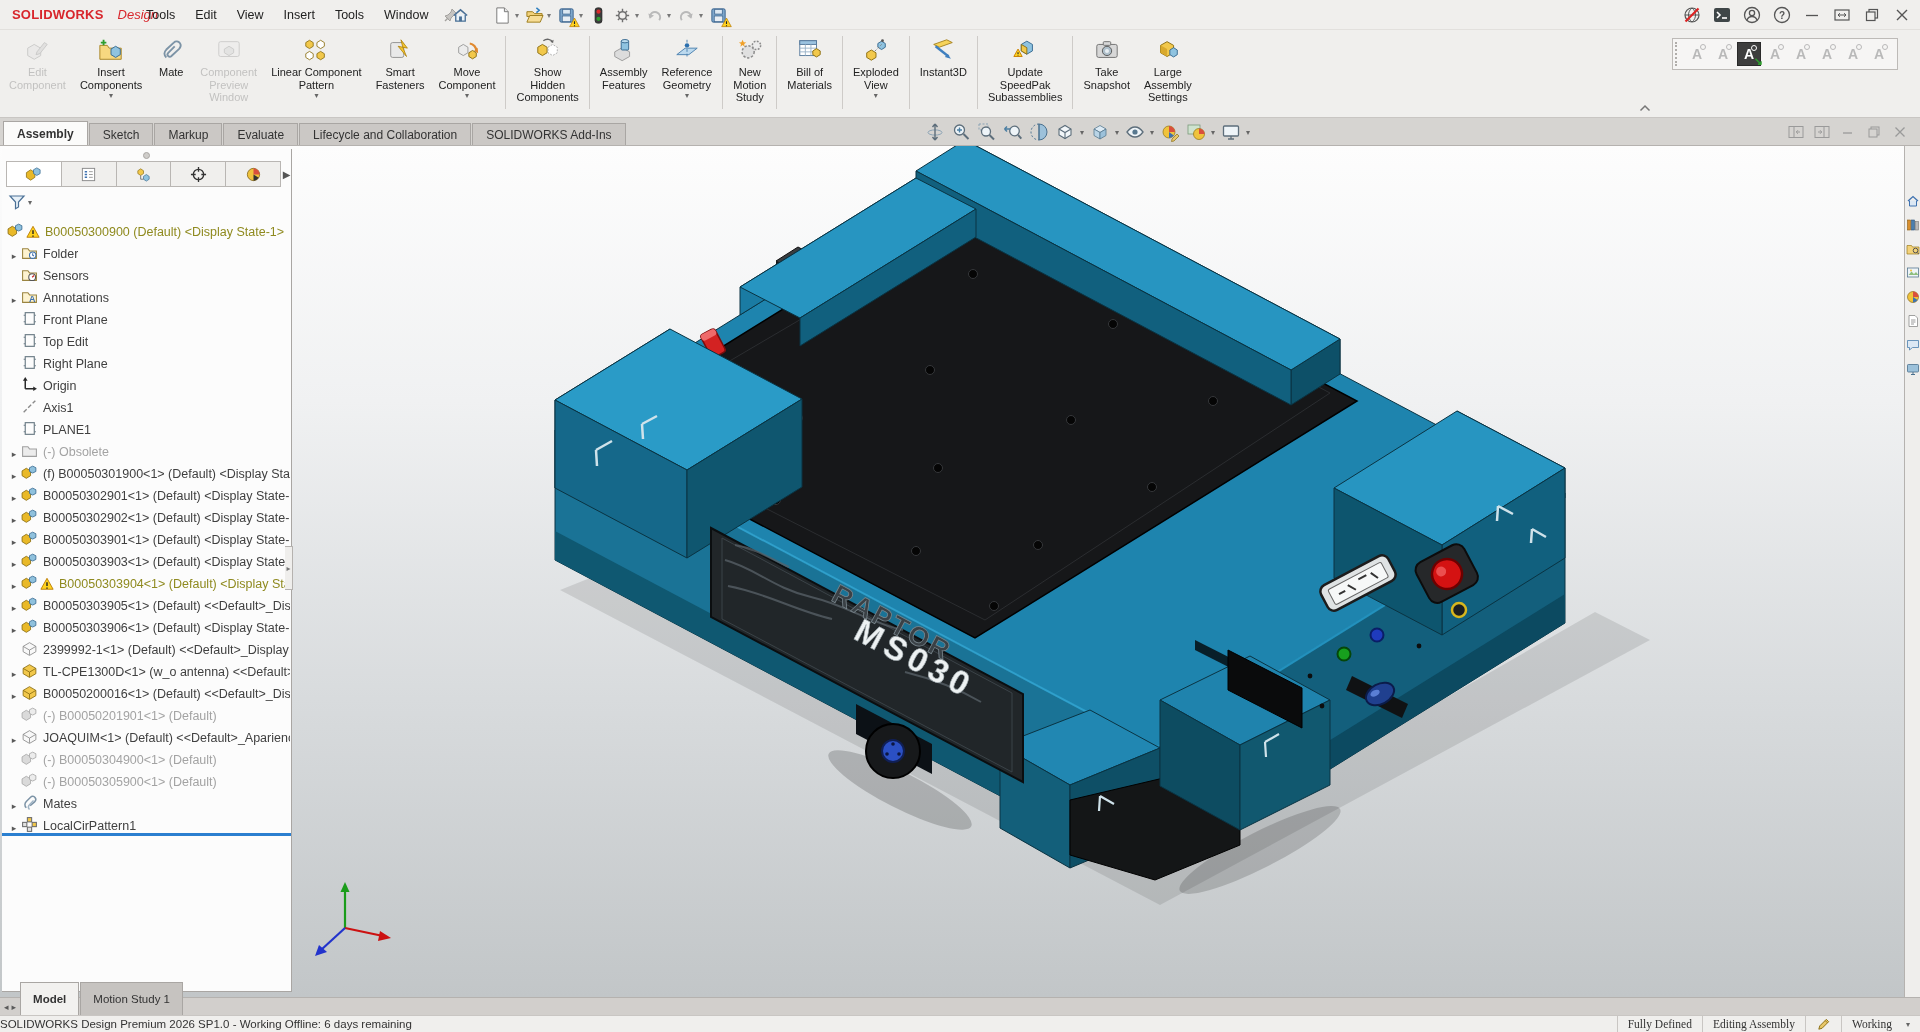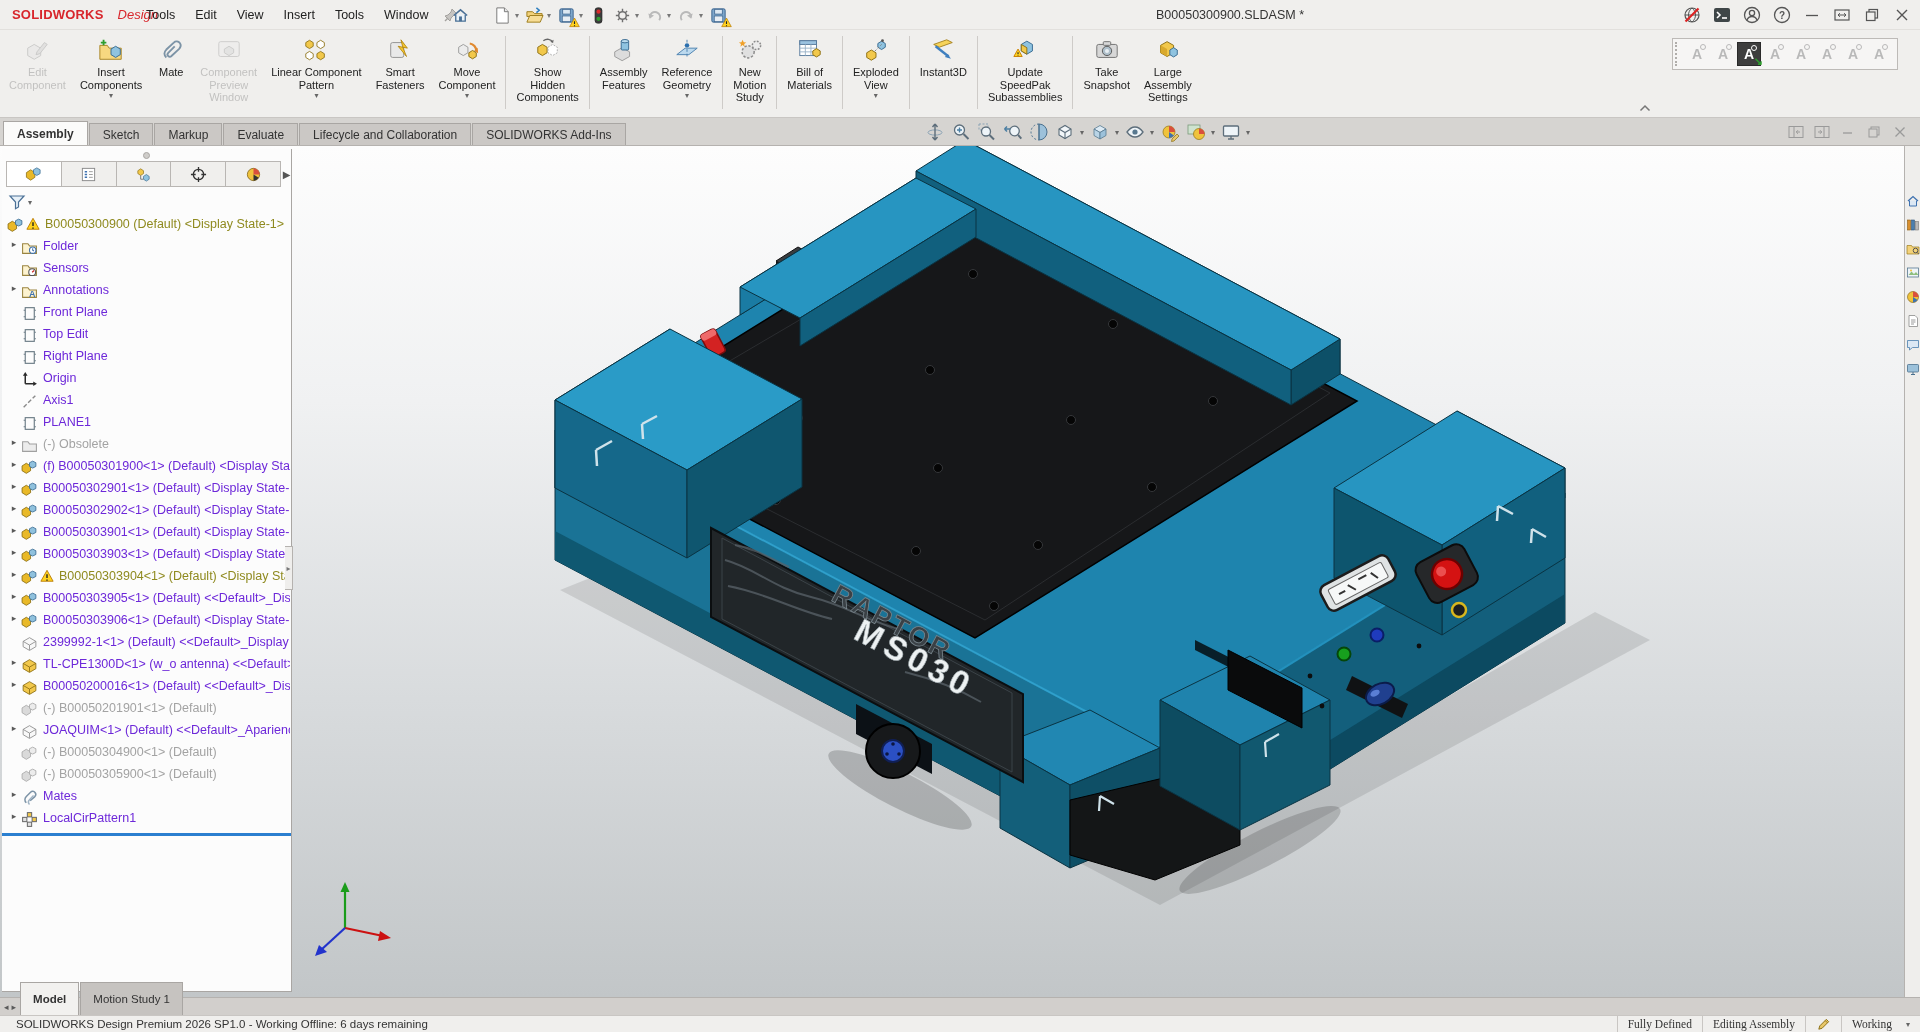--- a/index.html
+++ b/index.html
@@ -67,40 +67,40 @@
   #splitdot { position:absolute; top:3px; left:141px; width:7px; height:7px; border-radius:50%; background:#cfcdca; border:1px solid #a9a6a3; }
   #paneltabs { position:absolute; top:12px; left:4px; right:10px; height:26px; display:flex; }
   .ptab { flex:1; display:flex; align-items:center; justify-content:center; border:1px solid #b9b6b3; border-left:none; background:#f0efed; }
   .ptab:first-child { border-left:1px solid #b9b6b3; background:#fff; }
   .ptab svg { width:17px; height:17px; }
   #panel-chevron { position:absolute; top:14px; right:-1px; width:11px; height:22px; display:flex; align-items:center; justify-content:center; color:#555; font-size:10px; }
   #filterrow { position:absolute; top:44px; left:6px; display:flex; align-items:center; }
   #filterrow svg { width:18px; height:18px; }
   #filterrow .fdd { font-size:8px; color:#666; margin-left:2px; }
   #tree { position:absolute; top:68px; left:0; right:1px; }
-  .trow { height:22px; display:flex; align-items:flex-start; padding-left:5px; white-space:nowrap; overflow:hidden; }
+  .trow { height:22px; display:flex; align-items:flex-end; padding-left:5px; white-space:nowrap; overflow:hidden; }
   .tarr { width:14px; flex:none; font-size:9px; color:#5a5a5a; text-align:center; }
   .trow.root .tarr { width:0; }
   .tico { width:17px; height:17px; flex:none; }
   .twarn { width:14px; height:14px; flex:none; margin-left:2px; }
-  .tlbl { font-size:12.5px; color:#6d28d9; margin-left:5px; overflow:hidden; }
+  .tlbl { font-size:12.5px; color:#404040; margin-left:5px; overflow:hidden; }
   .tlbl.olive { color:#8f8a1f; }
   .tlbl.gray { color:#a3a3a3; }
   #rollback { position:absolute; top:684px; left:0; right:0; height:3px; background:#2b7fd0; }
   #flyout-handle { position:absolute; left:285px; top:400px; width:8px; height:44px; background:#efeeec; border:1px solid #b5b2af; border-left:none; display:flex; align-items:center; justify-content:center; font-size:8px; color:#777; }
 
   
   #bottombar { position:absolute; top:997px; left:0; right:0; height:18px; background:#d2cfcc; border-top:1px solid #b5b2af; display:flex; align-items:flex-end; }
   #bbarrows { display:flex; align-items:center; height:100%; padding:0 4px; gap:3px; color:#5a5a5a; font-size:9px; }
   .btab { height:17px; padding:16px 12px; display:flex; align-items:center; font-size:11.5px; color:#333; background:#c6c3c0; border:1px solid #a9a6a3; border-bottom:none; margin-right:1px; }
   .btab.active { background:#f2f1ef; font-weight:bold; }
 
   
   #statusbar { position:absolute; top:1015px; left:0; right:0; height:17px; background:#f0efed; border-top:1px solid #c9c6c3; display:flex; align-items:center; font-size:11.5px; color:#333; }
-  #status-left { padding-left:16px; flex:1; }
+  #status-left { padding-left:0; flex:1; }
   #status-right { display:flex; align-items:center; height:100%;font-family:Liberation Serif, serif; }
   .ssep { width:1px; height:100%; background:#c9c6c3; margin:0 10px; }
   #status-config { display:flex; align-items:center; gap:14px; padding-right:10px; }
 </style>
 </head>
 <body>
 
 <svg width="0" height="0" style="position:absolute">
 <defs>
   <symbol id="ic-warn" viewBox="0 0 16 16">
@@ -492,21 +492,20 @@
         <span class="qdd">▾</span>
         <span class="qbtn">
       <svg width="19" height="19">
             <use href="#qi-save-all"></use>
           </svg>
           <svg class="qwarn">
             <use href="#ic-warn"></use>
           </svg>
         </span>
       </div>
-    <div id="doctitle">B00050300900.SLDASM *</div>
     <div id="wincontrols">
       <span class="wc">
           <svg width="20" height="20" viewBox="0 0 20 20">
             <circle cx="10" cy="10" r="7" fill="none" stroke="#555" stroke-width="1.2"></circle>
             <path d="M3 10h14M10 3c-2.5 2-3.5 4.5-3.5 7s1 5 3.5 7c2.5-2 3.5-4.5 3.5-7s-1-5-3.5-7z" fill="none" stroke="#555"></path>
             <path d="M3.5 16.5L16.5 3.5" stroke="#d22" stroke-width="2.2"></path>
           </svg>
         </span>
       <span class="wc">
           <svg width="20" height="20" viewBox="0 0 20 20">

